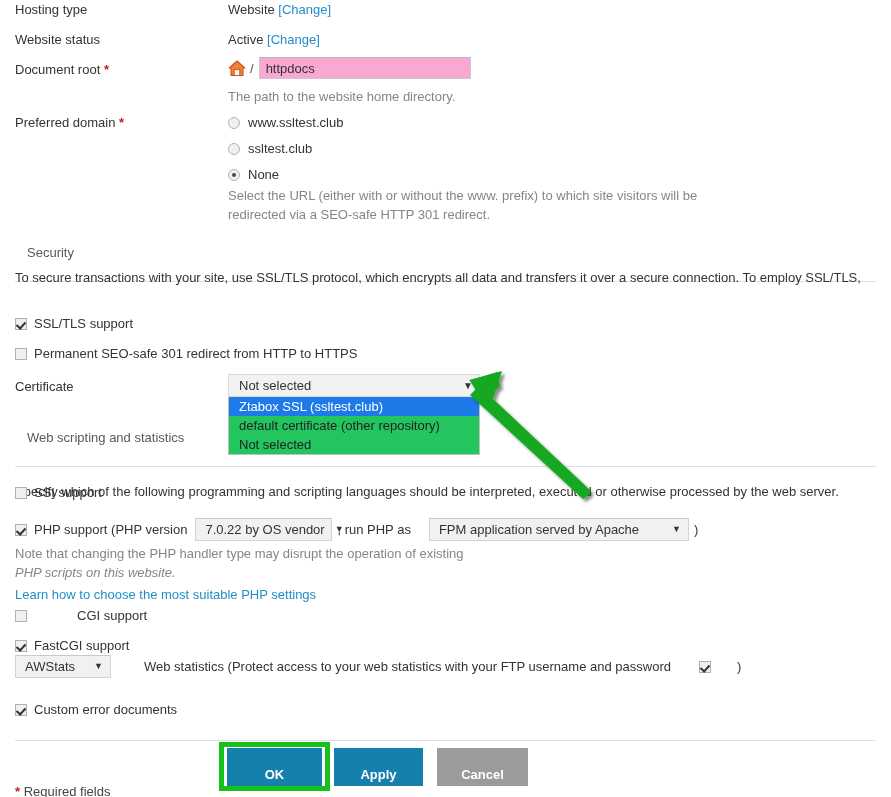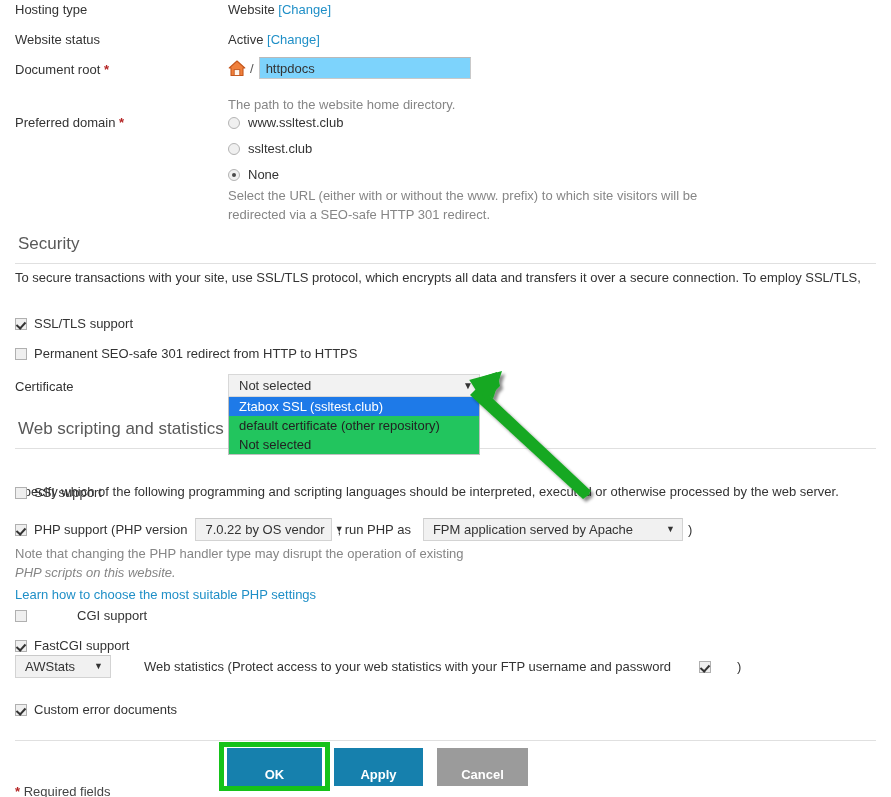--- a/index.html
+++ b/index.html
@@ -78,21 +78,21 @@
   .slash {
     color: #555;
     font-size: 13px;
     margin: 0 5px 0 2px;
   }
   .text-input {
     width: 212px;
     height: 22px;
     border: 1px solid #c9c9c9;
     border-top-color: #b9b9b9;
-    background: #7dd3fc;
+    background: #f9a8d4;
     font-family: "Liberation Sans", sans-serif;
     font-size: 13px;
     color: #333;
     padding: 0 6px;
     box-sizing: border-box;
     outline: none;
   }
 
   
   .radio-row {
@@ -123,24 +123,24 @@
     background: #4a4a4a;
   }
 
   
   .section {
     position: absolute;
     left: 15px;
     width: 861px;
   }
   .section-title {
-    font-size: 17px;
+    font-size: 13px;
     color: #595959;
     font-weight: normal;
-    margin: 3px;
+    margin: 12px;
     padding: 0 0 6px 0;
     line-height: 20px;
   }
   .section-rule {
     border-bottom: 1px solid #e0e0e0;
     height: 0;
     width: 861px;
   }
 
   .para {
@@ -331,21 +331,21 @@
   <div class="docroot-wrap">
     <span class="home-icon">
       <svg width="18" height="17" viewBox="0 0 18 17" xmlns="http://www.w3.org/2000/svg">
         <path d="M9 1 L1.2 8 L3 8 L3 15.5 L15 15.5 L15 8 L16.8 8 Z" fill="#f0803c" stroke="#c4561c" stroke-width="1.1" stroke-linejoin="round"></path>
         <rect x="6.2" y="9.6" width="5.6" height="5.9" fill="#fff6ee" stroke="#c4561c" stroke-width="0.9"></rect>
       </svg>
     </span>
     <span class="slash">/</span>
     <input class="text-input" type="text" value="httpdocs" style="">
   </div>
-  <div class="hint" style="top:89px;margin-top:8px;">The path to the website home directory.</div>
+  <div class="hint" style="top:89px;">The path to the website home directory.</div>
 
   <div class="row" style="top:115px;">
     <span class="lbl"><span>Preferred domain</span> <span class="req">*</span></span>
   </div>
 
   <div class="radio-row" style="top:115px;">
     <span class="radio"></span>
     <span>www.ssltest.club</span>
   </div>
   <div class="radio-row" style="top:141px;">
@@ -405,21 +405,21 @@
   </div>
 
   <div class="cb-row" style="top:518px;">
     <span class="checkbox checked"></span>
     <span>PHP support (PHP version</span>
     <span class="sel" style="margin-left:8px; width:137px;">
       <span>7.0.22 by OS vendor</span>
       <span class="caret">▼</span>
     </span>
     <span style="margin-left:5px;">, run PHP as</span>
-    <span class="sel" style="margin-left:12px; width:260px;">
+    <span class="sel" style="margin-left:18px; width:260px;">
       <span>FPM application served by Apache</span>
       <span class="caret">▼</span>
     </span>
     <span style="margin-left:5px;">)</span>
   </div>
 
   <div class="para" style="top:544px; color:#868686;">Note that changing the PHP handler type may disrupt the operation of existing</div>
   <div class="para" style="top:563px; color:#868686;font-style:italic;">PHP scripts on this website.</div>
 
   <div class="para" style="top:585px;">

